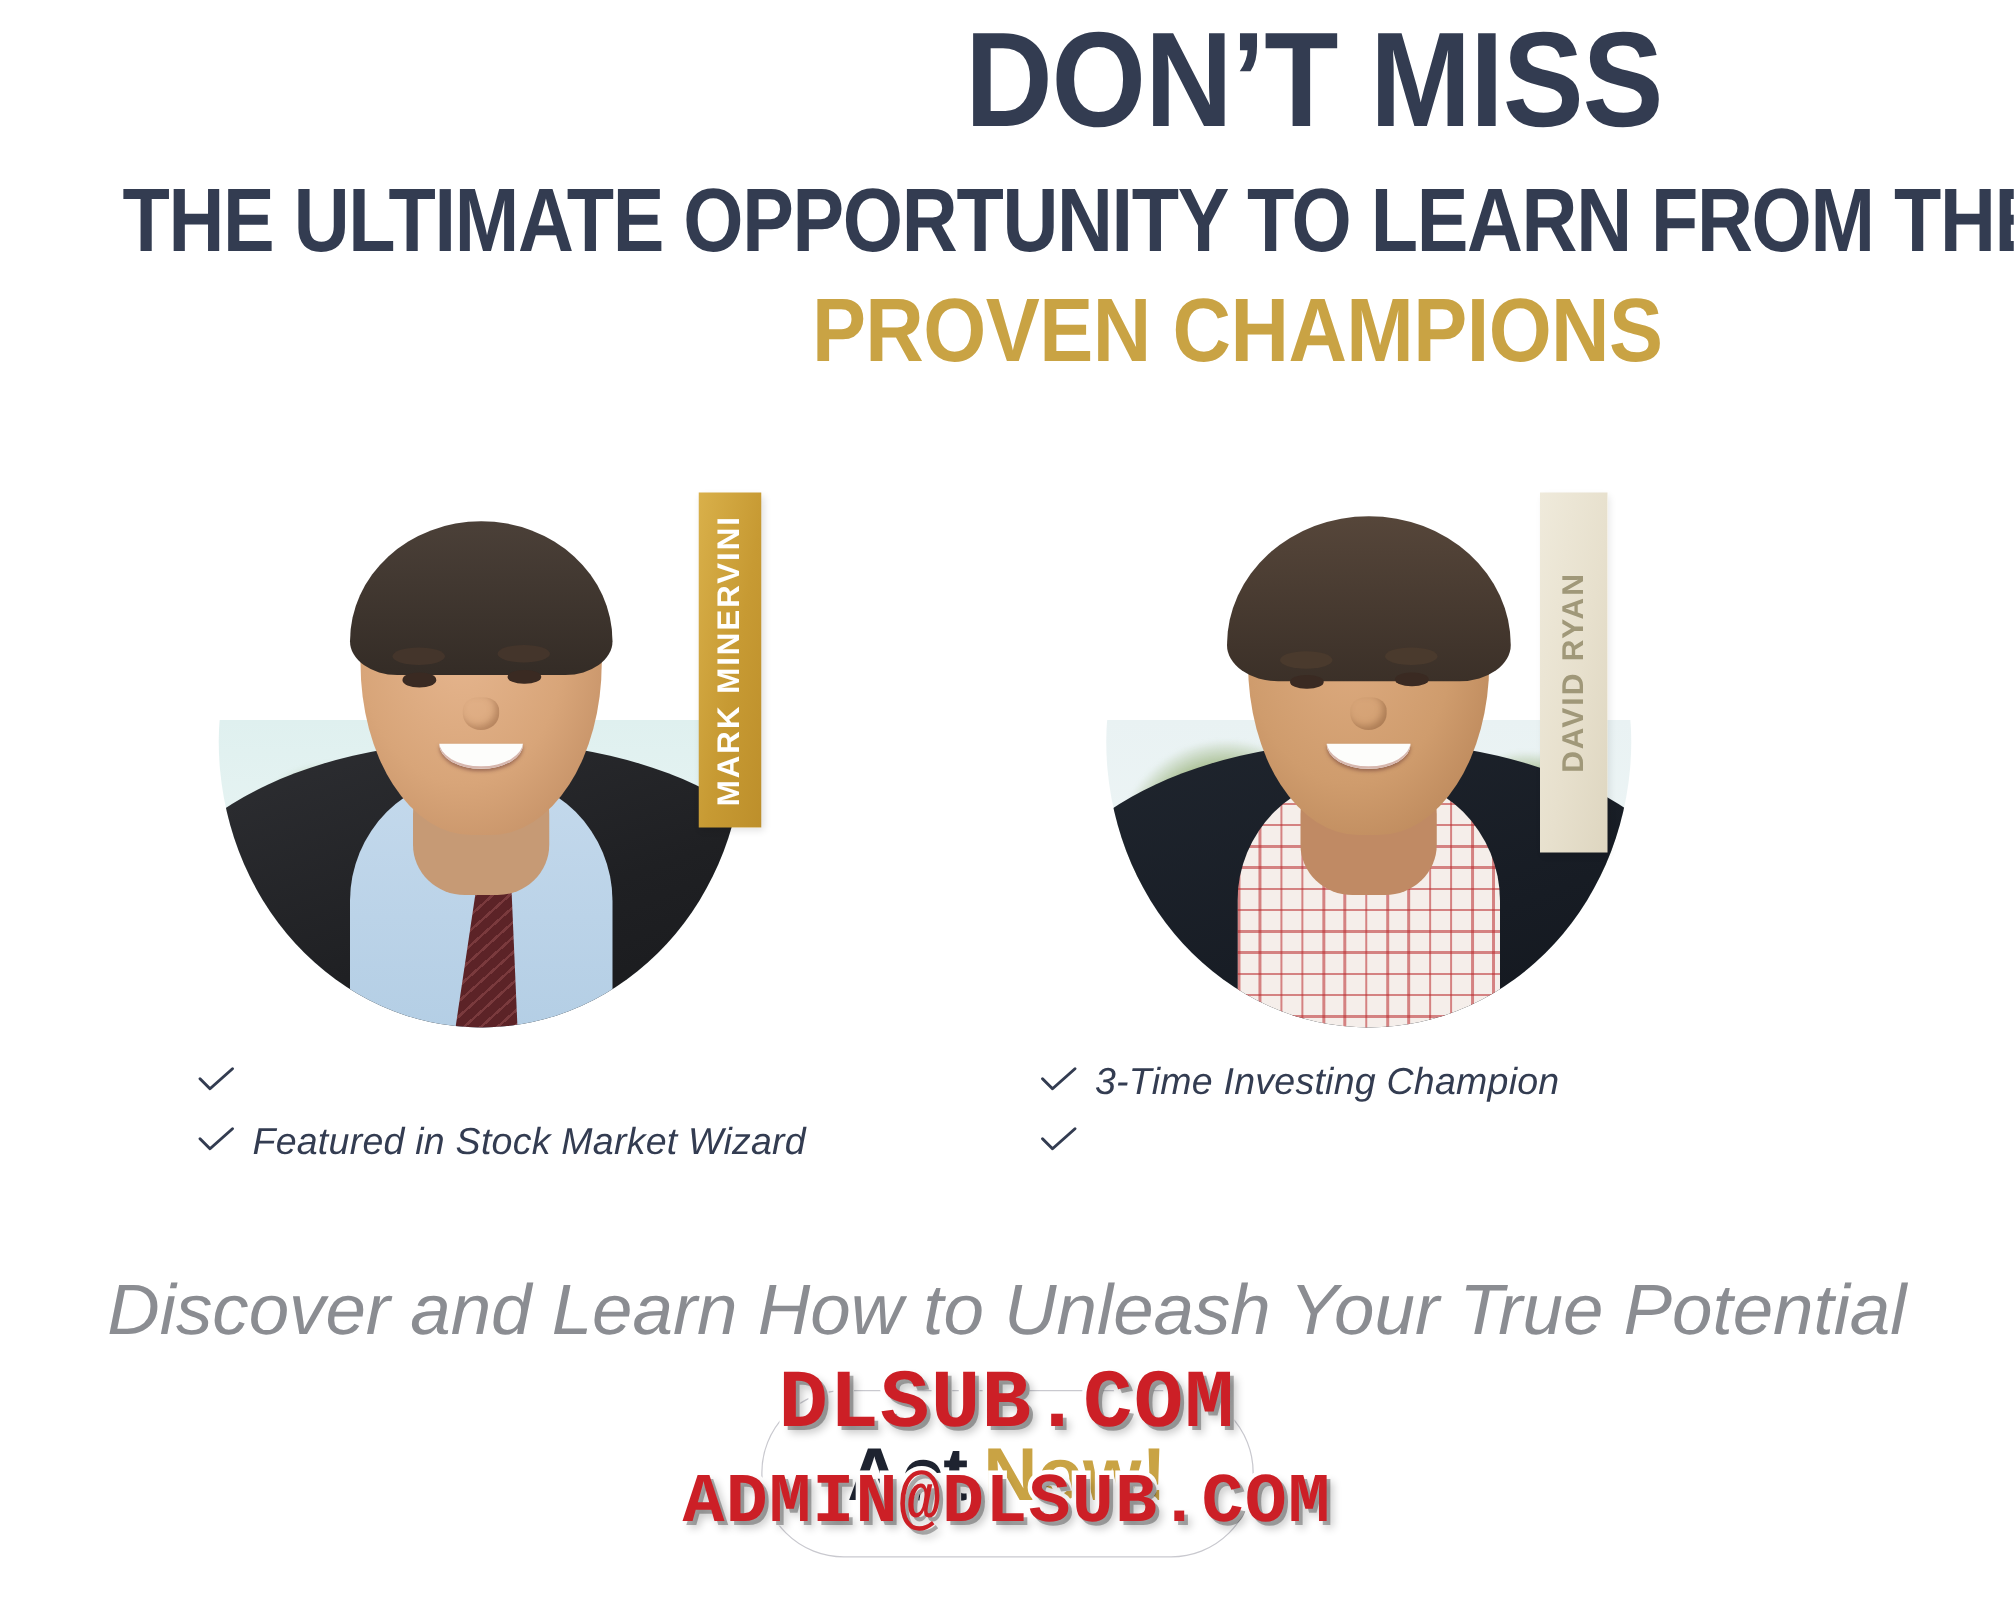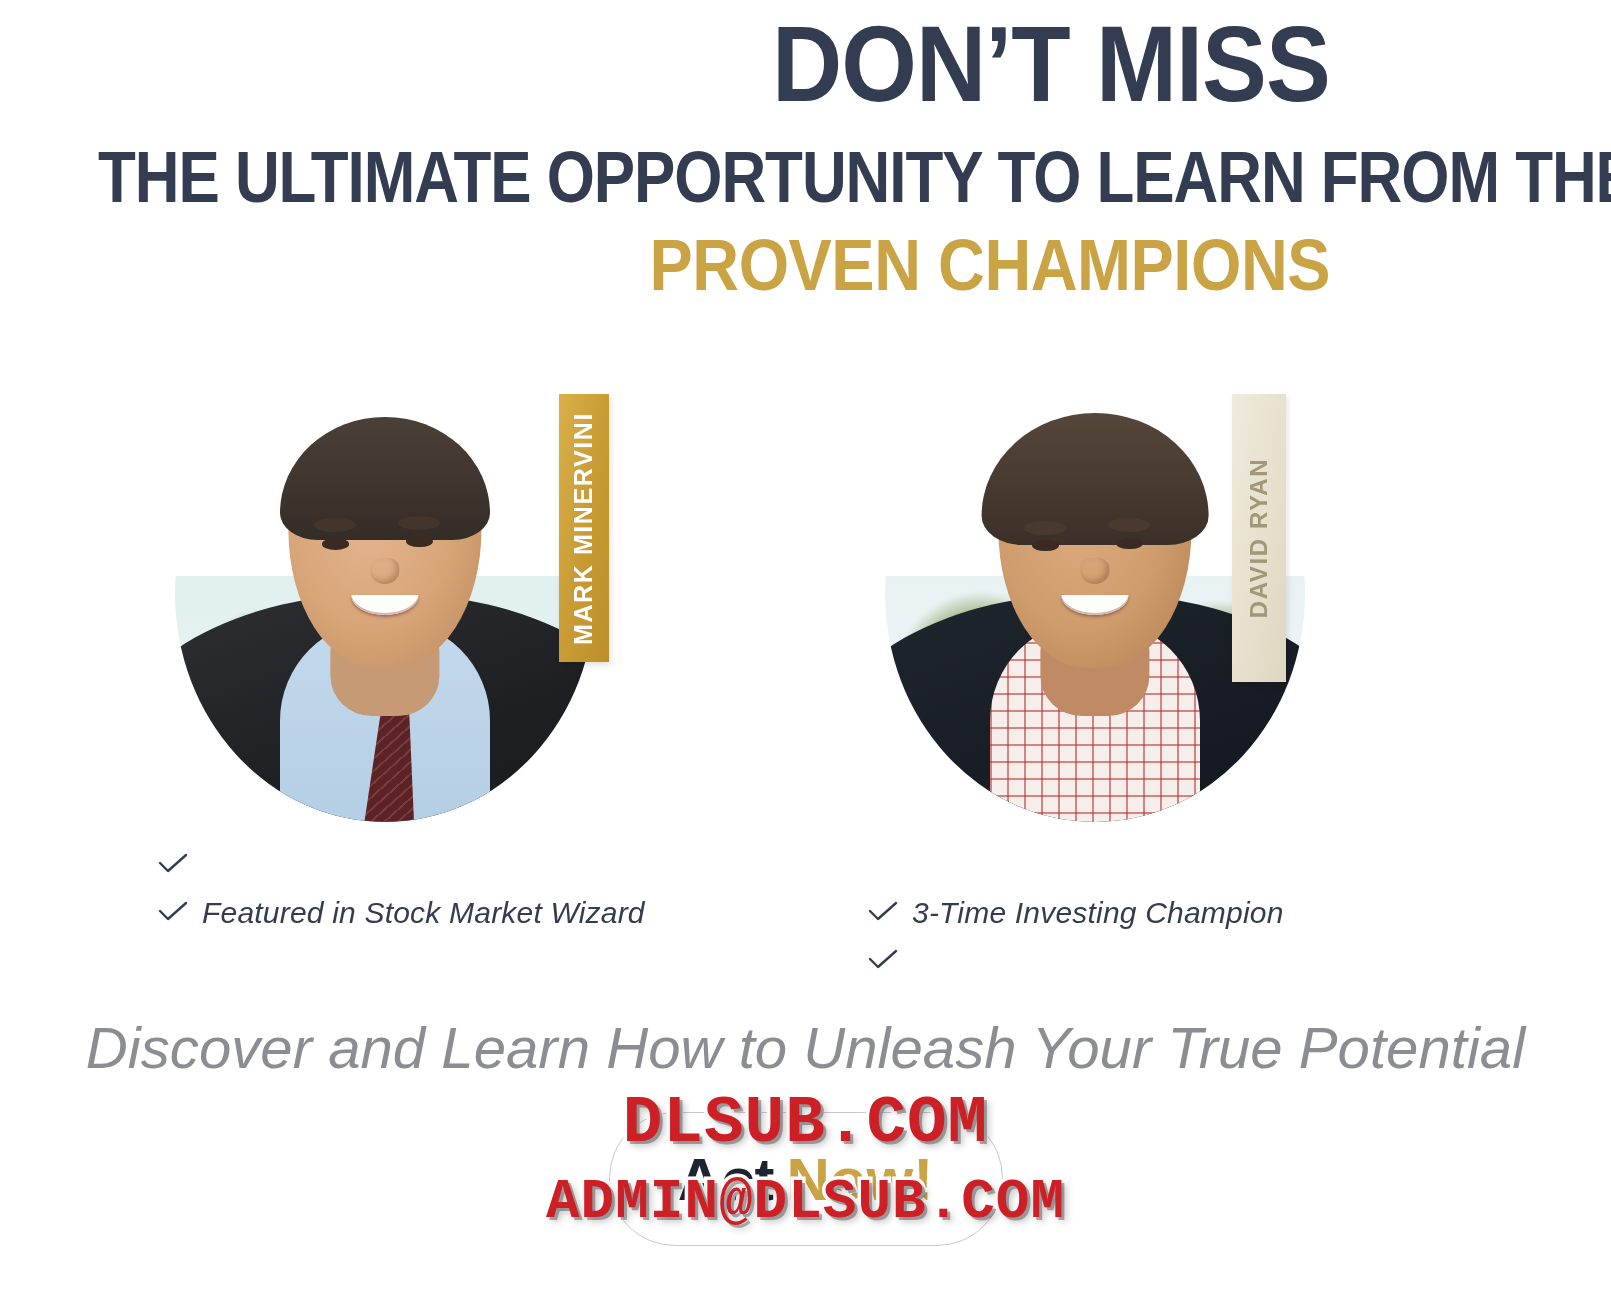--- a/index.html
+++ b/index.html
@@ -266,21 +266,21 @@
     left: 0;
     top: 845px;
     width: 1611px;
     height: 130px;
   }
   .cred-col {
     position: absolute;
     top: 0;
   }
   .cred-col-left  { left: 158px; }
-  .cred-col-right { left: 868px; margin-top: 48px; }
+  .cred-col-right { left: 832px; }
 
   .cred-item {
     display: flex;
     align-items: baseline;
     height: 48px;
   }
   .cred-check {
     width: 44px;
     flex: 0 0 44px;
     color: #333c51;

